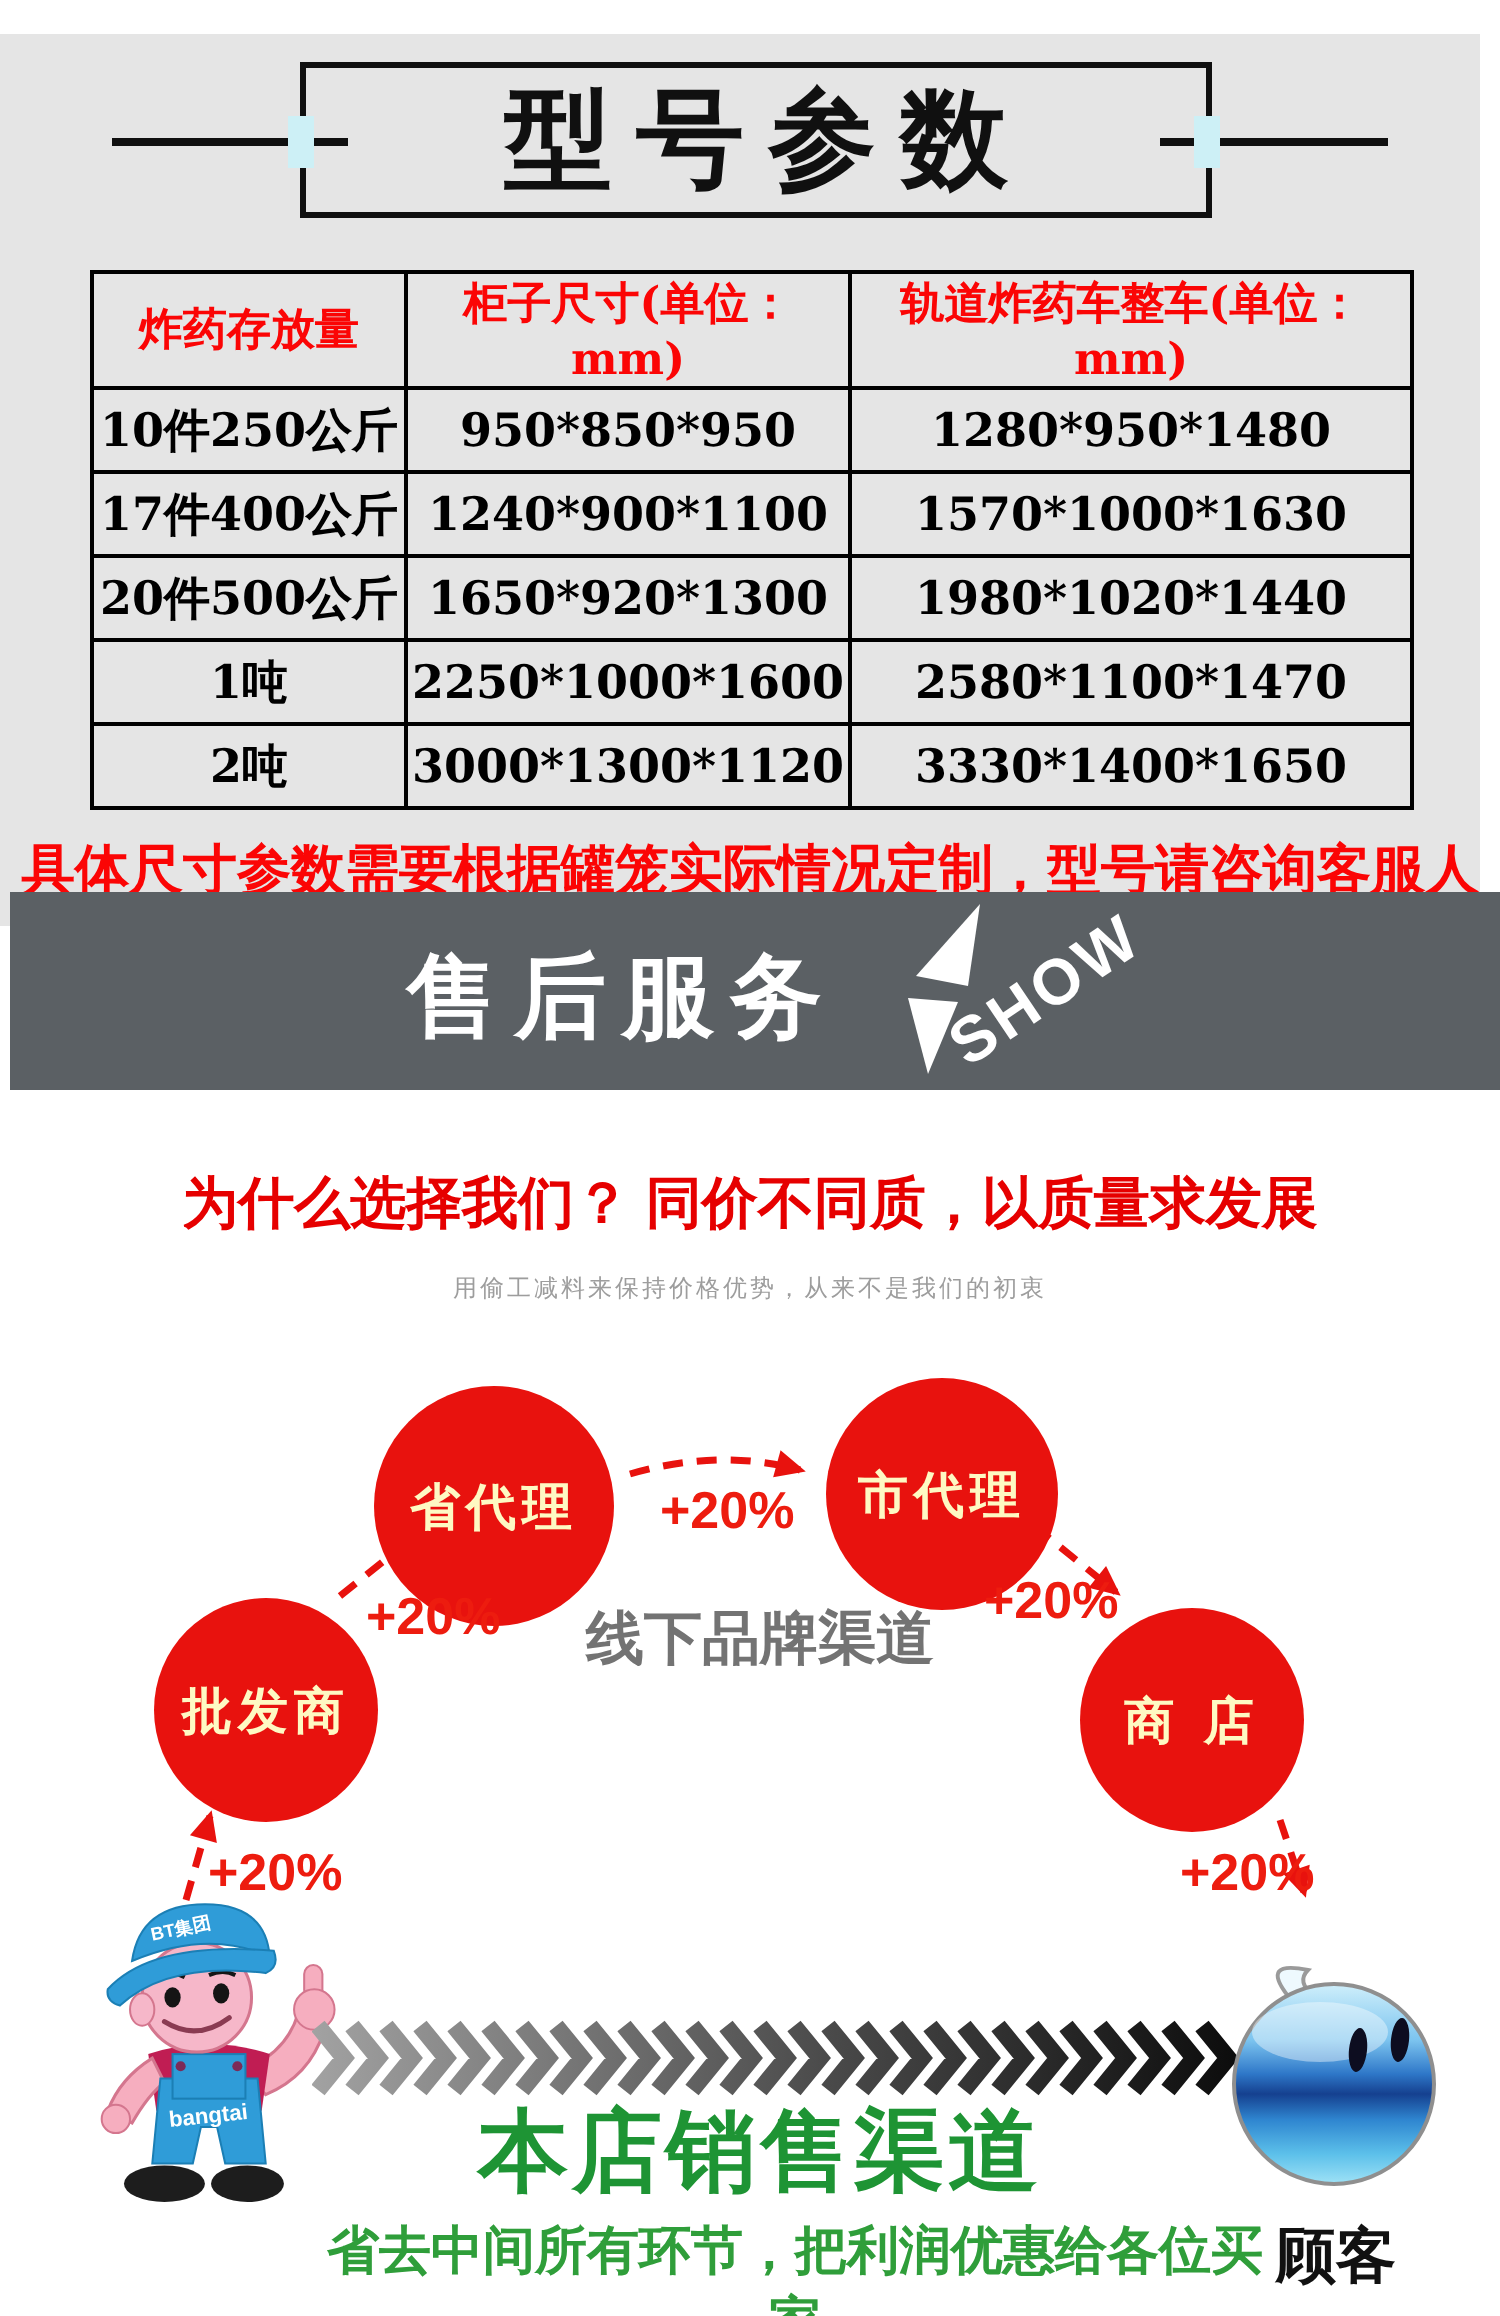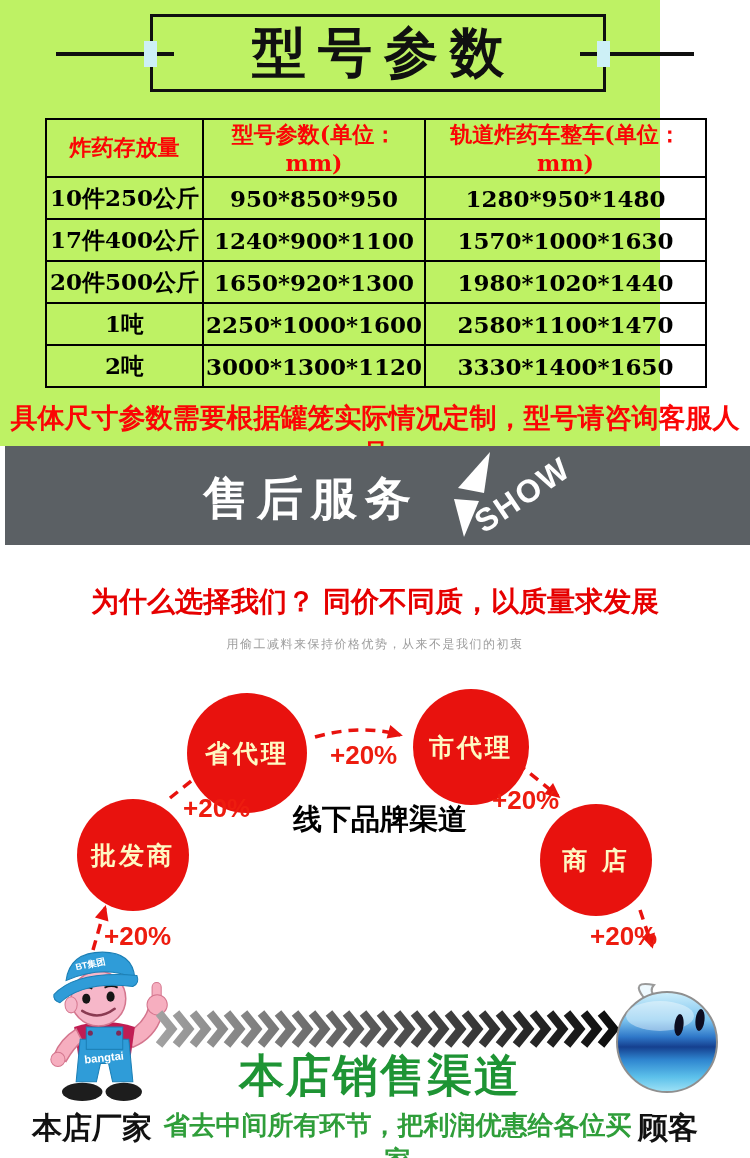--- a/index.html
+++ b/index.html
@@ -1,20 +1,20 @@
 <!DOCTYPE html>
 <html><head>
 <meta charset="utf-8">
 <style>
   html,body{margin:0;padding:0;}
   body{font-family:"Liberation Sans",sans-serif;background:#ffffff;}
   .page{position:relative;width:750px;height:1158px;margin:0 auto;background:#ffffff;overflow:hidden;}
 
   
-  .sec-params{position:absolute;left:0;top:0;width:660px;height:446px;background:#bef264;}
+  .sec-params{position:absolute;left:0;top:17px;width:740px;height:446px;background:#e5e5e5;}
   .title-rect{position:absolute;left:150px;top:14px;width:450px;height:72px;border:3px solid #101010;}
   .title-text{position:absolute;left:0;top:0;width:100%;height:100%;display:flex;align-items:center;justify-content:center;
     font-size:54px;font-weight:bold;color:#101010;letter-spacing:12px;text-indent:12px;font-family:"DejaVu Serif",serif;}
   .title-gap{position:absolute;width:13px;height:26px;background:#cdf0f6;top:41px;}
   .gap-l{left:144px;} .gap-r{left:597px;}
   .title-line{position:absolute;top:52px;height:4px;background:#101010;}
   .line-l{left:56px;width:118px;} .line-r{left:580px;width:114px;}
 
   table.spec{position:absolute;left:45px;top:118px;width:660px;border-collapse:collapse;table-layout:fixed;
     font-family:"DejaVu Serif",serif;}
@@ -35,21 +35,21 @@
   
   .node{position:absolute;border-radius:50%;background:#e8120e;display:flex;align-items:center;justify-content:center;
     color:#fef9c3;font-weight:bold;font-size:25px;letter-spacing:3px;font-family:"DejaVu Serif",serif;}
   .node-wholesaler{left:77px;top:799px;width:112px;height:112px;}
   .node-province{left:187px;top:693px;width:120px;height:120px;}
   .node-city{left:413px;top:689px;width:116px;height:116px;}
   .node-shop{left:540px;top:804px;width:112px;height:112px;}
   .plus{position:absolute;color:#ed1c0f;font-size:26px;font-weight:600;}
   .plus-a{left:104px;top:921px;} .plus-b{left:183px;top:793px;} .plus-c{left:330px;top:740px;}
   .plus-d{left:492px;top:785px;} .plus-e{left:590px;top:921px;}
-  .offline-label{position:absolute;left:270px;top:800px;width:220px;text-align:center;color:#000000;
+  .offline-label{position:absolute;left:270px;top:800px;width:220px;text-align:center;color:#737373;
     font-size:29px;font-weight:bold;font-family:Liberation Mono, monospace;}
   .arrows-overlay{position:absolute;left:0;top:680px;width:750px;height:300px;pointer-events:none;}
 
   
   .mascot{position:absolute;left:22px;top:942px;width:165px;height:162px;}
   .chevrons{position:absolute;left:156px;top:1010px;width:470px;height:38px;}
   .green-title{position:absolute;left:190px;top:1046px;width:380px;text-align:center;color:#1e9434;
     font-size:45px;font-weight:bold;letter-spacing:2px;}
   .customer-ball{position:absolute;left:608px;top:978px;width:122px;height:120px;}
   .factory-label{position:absolute;left:32px;top:1108px;font-size:30px;font-weight:600;color:#111;font-family:"DejaVu Serif",serif;}
@@ -73,21 +73,21 @@
 
     <table class="spec">
       <colgroup>
           <col style="width:157px">
           <col style="width:222px">
           <col style="width:281px">
         </colgroup>
       <thead>
         <tr>
           <th>炸药存放量</th>
-          <th>型号参数(单位：mm)</th>
+          <th>柜子尺寸(单位：mm)</th>
           <th>轨道炸药车整车(单位：mm)</th>
         </tr>
       </thead>
       <tbody>
         <tr>
           <td>10件250公斤</td>
           <td>950*850*950</td>
           <td>1280*950*1480</td>
         </tr>
         <tr>
@@ -207,17 +207,16 @@
         <stop offset="1" stop-color="#9fe2f6"></stop>
       </linearGradient>
     </defs>
     <path d="M36,20 Q22,2 46,7 Q40,13 49,20 Z" fill="#eef9fe" stroke="#9a9a9a" stroke-width="2"></path>
     <circle cx="59" cy="64" r="50" fill="url(#ballGrad)" stroke="#8f8f8f" stroke-width="2"></circle>
     <ellipse cx="52" cy="38" rx="34" ry="15" fill="#ffffff" opacity="0.4"></ellipse>
     <ellipse cx="71" cy="47" rx="4.5" ry="11" fill="#0d0d20" transform="rotate(6 71 47)"></ellipse>
     <ellipse cx="92" cy="42" rx="4.5" ry="11" fill="#0d0d20" transform="rotate(6 92 42)"></ellipse>
   </svg>
 
-  <div class="factory-label">本店厂家</div>
   <div class="slogan">省去中间所有环节，把利润优惠给各位买家</div>
   <div class="customer-label">顾客</div>
 
 </div>
 
 </body></html>

